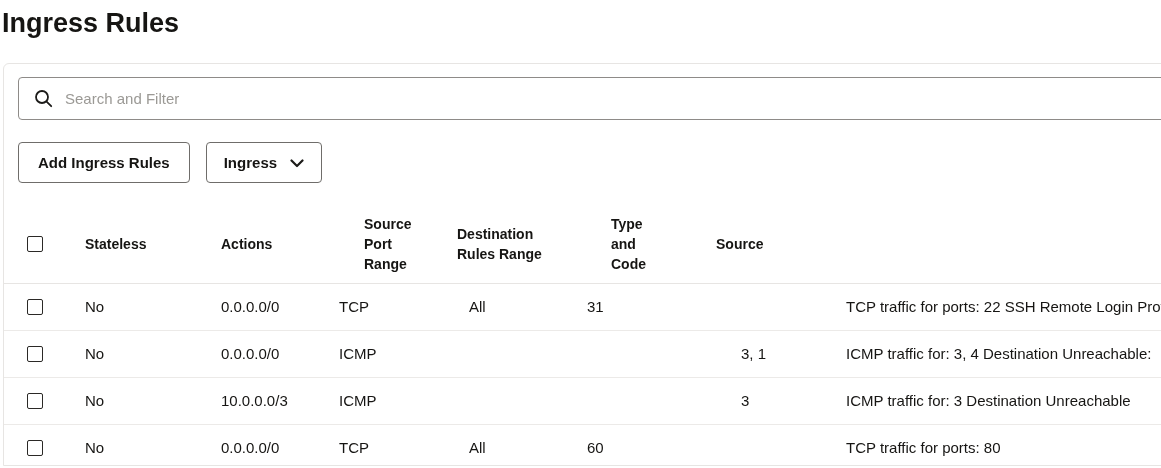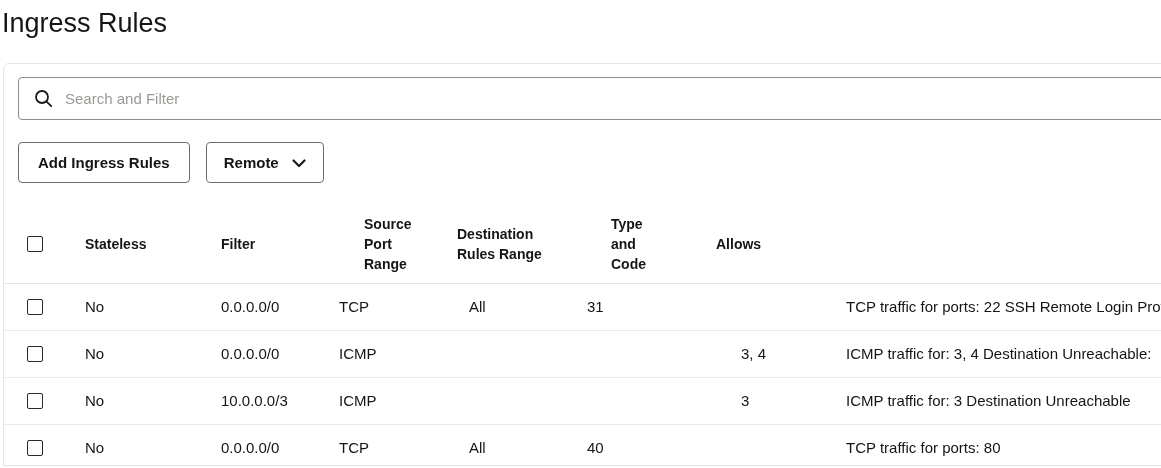--- a/index.html
+++ b/index.html
@@ -1,21 +1,21 @@
 <!DOCTYPE html>
 <html><head>
 <meta charset="utf-8">
 <style>
   * { margin:0; padding:0; box-sizing:border-box; }
   html,body { width:1161px; height:468px; overflow:hidden; background:#fff;
     font-family:"Liberation Sans", sans-serif; color:#161513; }
   body { position:relative; }
 
   .page-title { position:absolute; left:2px; top:8px; font-size:27px;
-    font-weight:400; color:#161513; letter-spacing:0; }
+    font-weight:700; color:#161513; letter-spacing:0; }
 
   .card { position:absolute; left:3px; top:63px; width:1397px; height:403px;
     border:1px solid #e7e5e3; border-radius:6px 6px 0 0; overflow:hidden; background:#fff; }
 
   .search-box { position:absolute; left:14px; top:13px; width:calc(100% - 14px);
     height:43px; border:1px solid #8e8b88; border-radius:4px; display:flex;
     align-items:center; padding-left:15px; background:#fff; }
   .search-box svg { flex:0 0 auto; display:block; }
   .search-input { border:none; outline:none; flex:1; height:100%; margin-left:12px;
     font-size:15px; font-family:"Liberation Sans", sans-serif; color:#161513; background:transparent; }
@@ -63,41 +63,41 @@
         <circle cx="8" cy="8" r="6" stroke="#1c1b19" stroke-width="1.8"></circle>
         <line x1="12.6" y1="12.6" x2="17.2" y2="17.2" stroke="#1c1b19" stroke-width="1.8" stroke-linecap="round"></line>
       </svg>
     </span>
     <input class="search-input" type="text" placeholder="Search and Filter" style="">
   </div>
 
   <div class="buttons-row">
     <button class="btn btn-add">Add Ingress Rules</button>
     <button class="btn btn-actions">
-      <span>Remote</span>
+      <span>Ingress</span>
       <span>
         <svg width="14" height="9" viewBox="0 0 14 9" fill="none">
           <polyline points="1.5,1.5 7,7 12.5,1.5" stroke="#1c1b19" stroke-width="2.2" stroke-linecap="round" stroke-linejoin="round"></polyline>
         </svg>
       </span>
     </button>
   </div>
 
   <div class="table">
 
     <div class="thead">
       <div class="cell c-check">
         <input type="checkbox" class="cbx" style="">
       </div>
       <div class="cell c-stateless"><span>Stateless</span></div>
-      <div class="cell c-source"><span>Filter</span></div>
+      <div class="cell c-source"><span>Actions</span></div>
       <div class="cell c-sport"><span>Source Port Range</span></div>
       <div class="cell c-dport"><span>Destination Rules Range</span></div>
       <div class="cell c-type"><span>Type and Code</span></div>
-      <div class="cell c-allows"><span>Allows</span></div>
+      <div class="cell c-allows"><span>Source</span></div>
     </div>
 
     <div class="trow">
       <div class="cell c-check">
           <input type="checkbox" class="cbx" style="">
         </div>
       <div class="cell c-stateless">No</div>
       <div class="cell c-source">0.0.0.0/0</div>
       <div class="cell c-proto">TCP</div>
       <div class="cell c-sport">All</div>
@@ -108,21 +108,21 @@
 
     <div class="trow">
       <div class="cell c-check">
           <input type="checkbox" class="cbx" style="">
         </div>
       <div class="cell c-stateless">No</div>
       <div class="cell c-source">0.0.0.0/0</div>
       <div class="cell c-proto">ICMP</div>
       <div class="cell c-sport"></div>
       <div class="cell c-dport"></div>
-      <div class="cell c-type">3, 4</div>
+      <div class="cell c-type">3, 1</div>
       <div class="cell c-allows">ICMP traffic for: 3, 4 Destination Unreachable:</div>
     </div>
 
     <div class="trow">
       <div class="cell c-check">
           <input type="checkbox" class="cbx" style="">
         </div>
       <div class="cell c-stateless">No</div>
       <div class="cell c-source">10.0.0.0/3</div>
       <div class="cell c-proto">ICMP</div>
@@ -133,19 +133,19 @@
     </div>
 
     <div class="trow">
       <div class="cell c-check">
           <input type="checkbox" class="cbx" style="">
         </div>
       <div class="cell c-stateless">No</div>
       <div class="cell c-source">0.0.0.0/0</div>
       <div class="cell c-proto">TCP</div>
       <div class="cell c-sport">All</div>
-      <div class="cell c-dport">40</div>
+      <div class="cell c-dport">60</div>
       <div class="cell c-type"></div>
       <div class="cell c-allows">TCP traffic for ports: 80</div>
     </div>
 
   </div>
 </div>
 
 </body></html>

